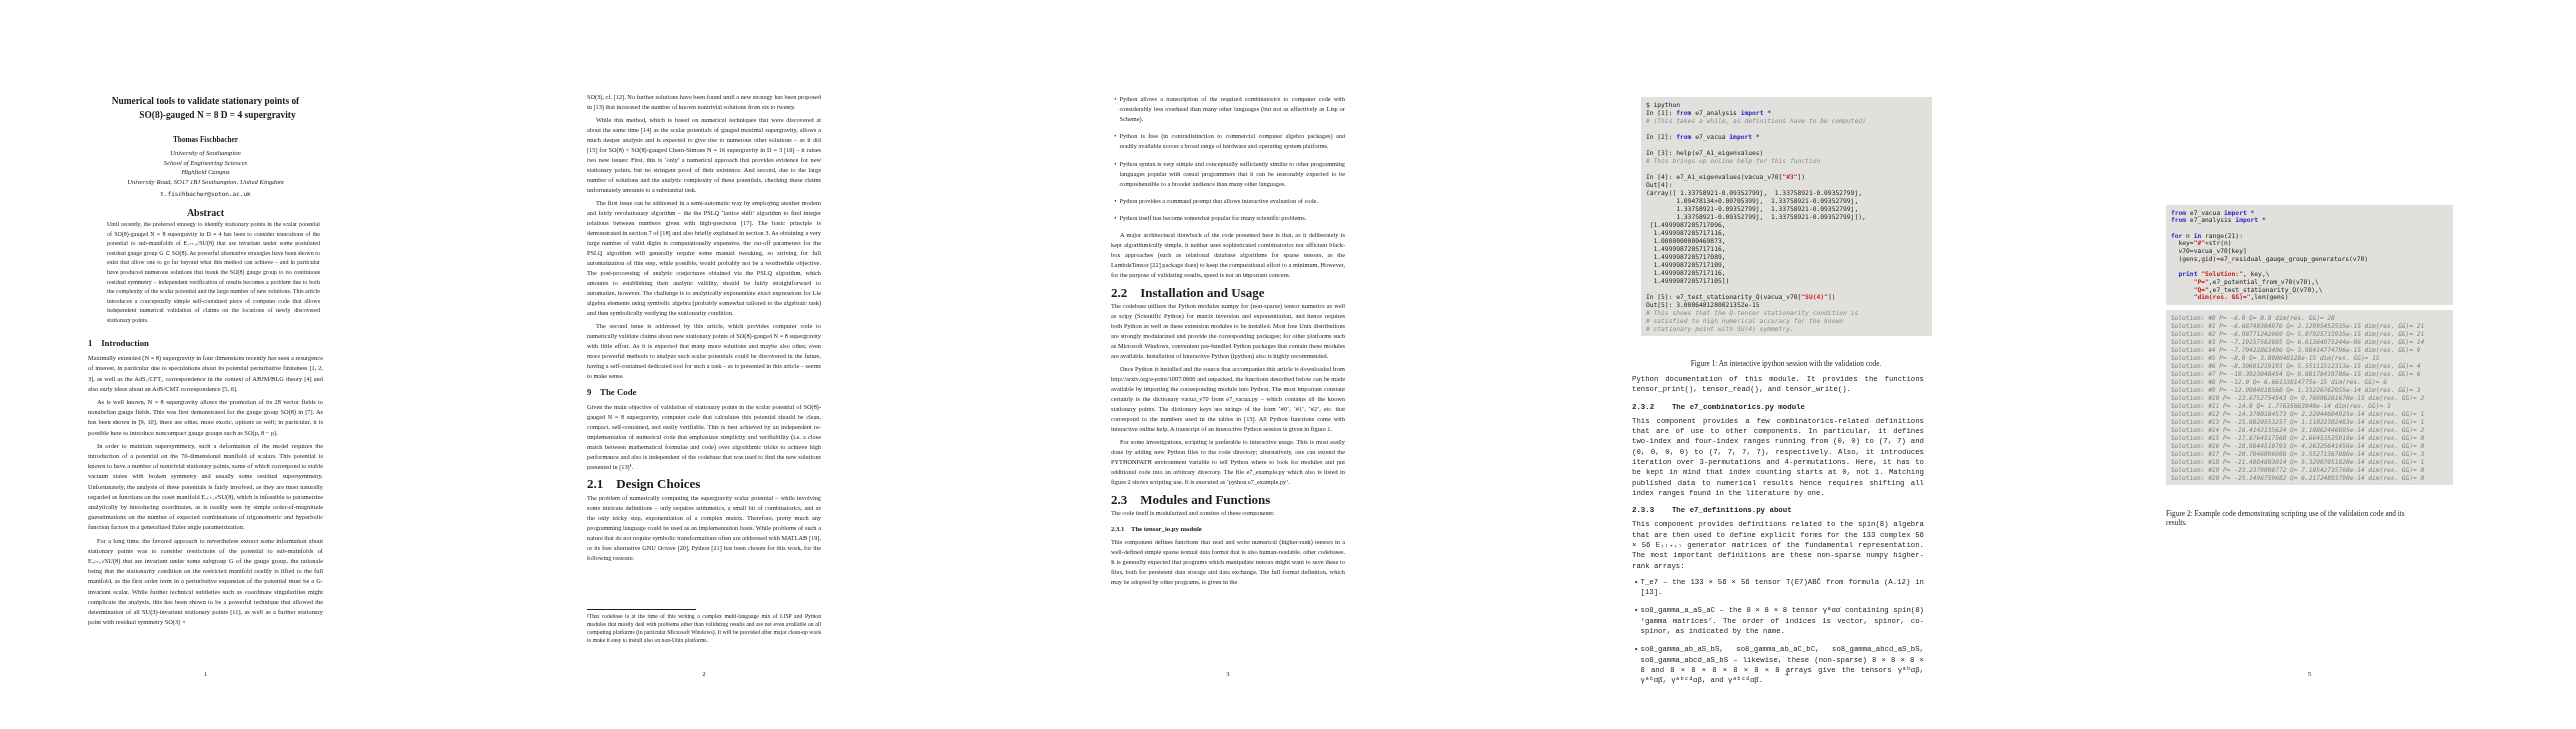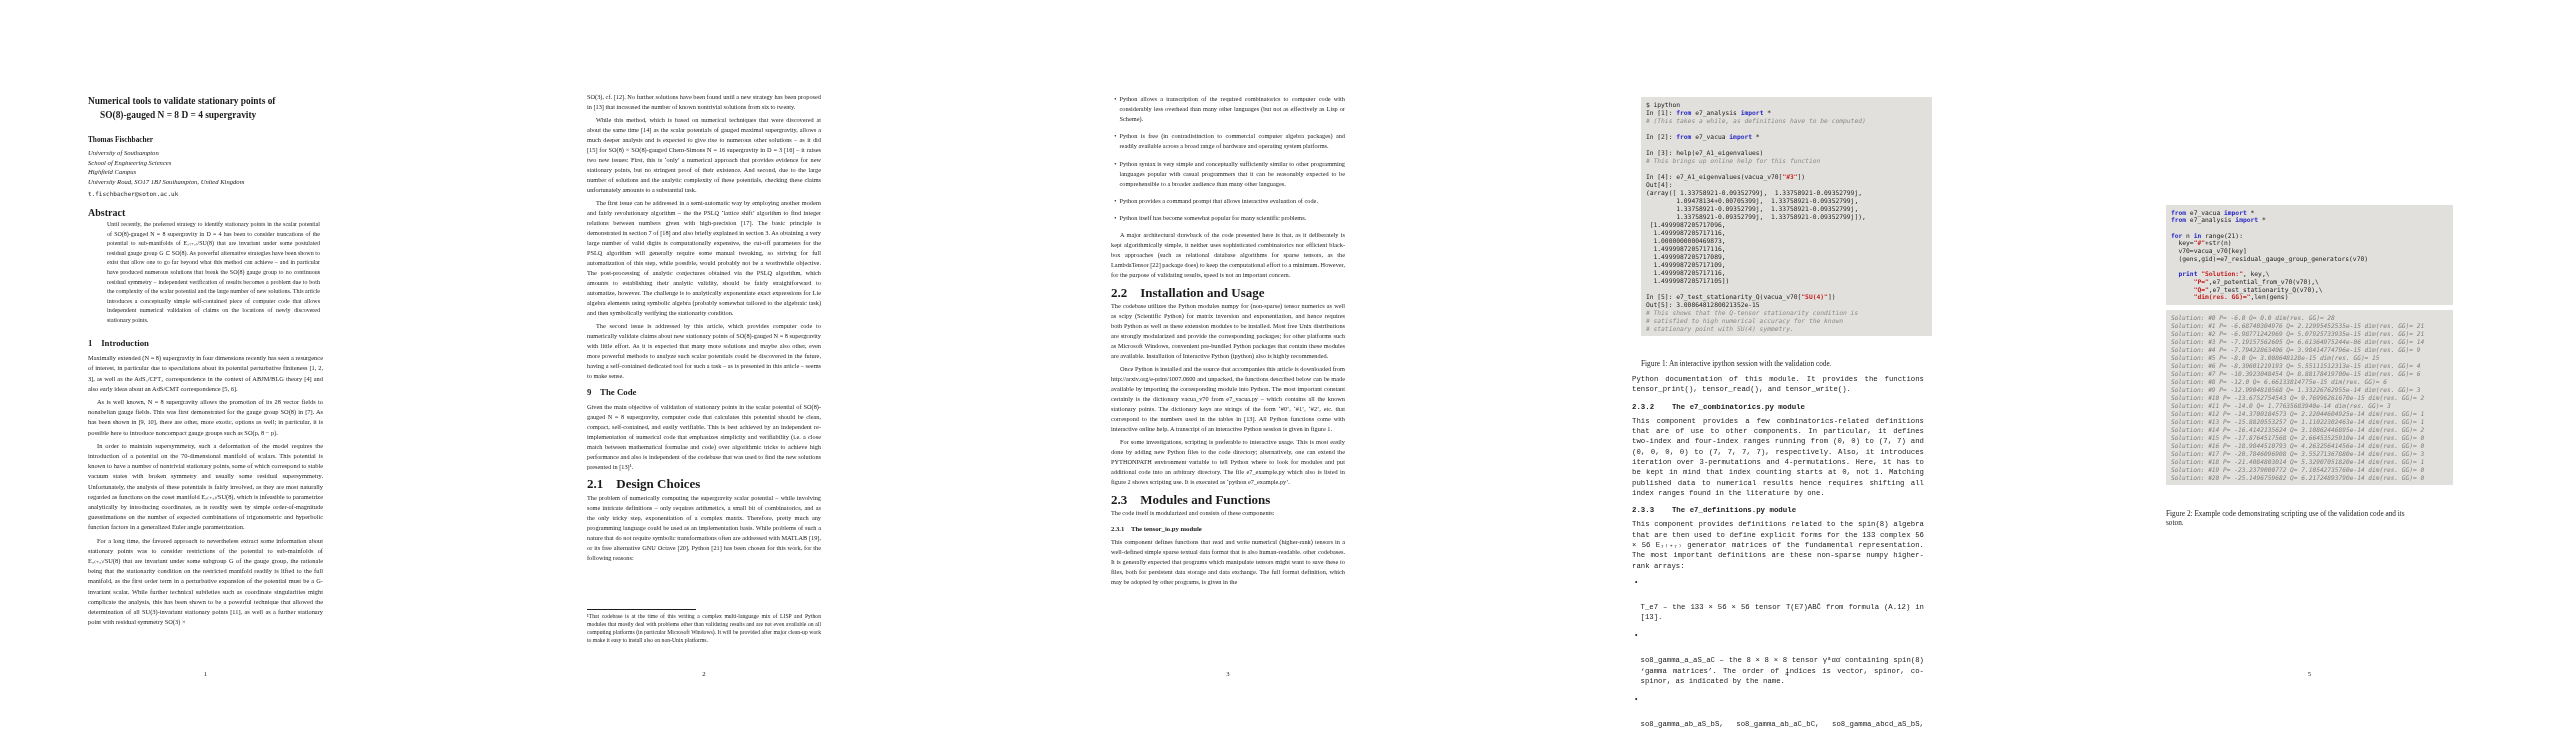--- a/index.html
+++ b/index.html
@@ -1,20 +1,20 @@
 <!DOCTYPE html>
 <html style="font-size:9.7px"><head>
 <meta charset="utf-8">
 <style>
   html,body{margin:0;padding:0;background:#ffffff;}
   body{width:2576px;height:729px;overflow:hidden;position:relative;
        font-family:"Liberation Serif","DejaVu Serif","DejaVu Sans",serif;color:#1b1b1b;}
   .page{position:absolute;top:0;width:515px;height:729px;background:#ffffff;}
   .abs{position:absolute;}
-  .center{}
+  .center{text-align:center;}
   .just{text-align:justify;}
   .mono{font-family:"DejaVu Sans Mono","Liberation Mono",monospace;}
 
   
   #stamp{position:absolute;left:0px;top:78px;width:27px;height:304px;}
   #stamp span{display:block;writing-mode:vertical-rl;transform:rotate(180deg);
     font-family:"Liberation Sans","DejaVu Sans",sans-serif;font-size:11.5px;
     letter-spacing:0.9px;color:#1f1f1f;white-space:pre;}
 
   
@@ -34,21 +34,21 @@
   .sec{white-space:pre;font-weight:bold;}
   .sec1sz{font-size:8.8px;margin:6px 0 4.9px 0;}
   .sec2sz{font-size:13px;margin:7.3px 0 3.6px 0;}
   .sec3sz{font-size:6.7px;margin:6px 0 3px 0;}
   .sec3szB{font-size:7.4px;margin:7.3px 0 3.6px 0;}
 
   .bullets .bi{display:flex;margin:0 0 7.3px 0;}
   .bullets .dot{width:8.5px;flex:0 0 8.5px;text-align:center;}
   .bullets .bt{flex:1;text-align:justify;}
   .bullets4 .bi{margin:0 0 8px 0;}
-  .bullets4 .bt{font-family:inherit;margin-top:25px;}
+  .bullets4 .bt{font-family:inherit;}
 
   .pagenum{position:absolute;font-size:6.7px;text-align:center;}
 
   
   .codebox{background:#e2e0dc;padding:3.6px 4.9px;}
   .cl{white-space:pre;font-family:"DejaVu Sans Mono","Liberation Mono",monospace;
       font-size:6.3px;line-height:8px;color:#1b1b1b;}
   .c-b{color:#2a2ac8;font-weight:bold;}
   .c-r{color:#c41e1e;font-weight:bold;}
   .c-g{color:#8b8b8b;font-style:italic;}
@@ -177,21 +177,21 @@
       <div class="cl"><span class="c-g"># This shows that the Q-tensor stationarity condition is</span></div>
       <div class="cl"><span class="c-g"># satisfied to high numerical accuracy for the known</span></div>
       <div class="cl"><span class="c-g"># stationary point with SU(4) symmetry.</span></div>
     </div>
   <div class="abs center caption" style="left:95px;top:359px;width:290px;">Figure 1: An interactive ipython session with the validation code.</div>
 
   <div class="col body4" style="left:86px;top:374px;width:292px;font-family:Liberation Mono, monospace;">
     <p class="just">Python documentation of this module. It provides the functions tensor_print(), tensor_read(), and tensor_write().</p>
     <div class="sec sec3szB">2.3.2    The e7_combinatorics.py module</div>
     <p class="just">This component provides a few combinatorics-related definitions that are of use to other components. In particular, it defines two-index and four-index ranges running from (0, 0) to (7, 7) and (0, 0, 0, 0) to (7, 7, 7, 7), respectively. Also, it introduces iteration over 3-permutations and 4-permutations. Here, it has to be kept in mind that index counting starts at 0, not 1. Matching published data to numerical results hence requires shifting all index ranges found in the literature by one.</p>
-    <div class="sec sec3szB">2.3.3    The e7_definitions.py module</div>
+    <div class="sec sec3szB">2.3.3    The e7_definitions.py about</div>
     <p class="just">This component provides definitions related to the spin(8) algebra that are then used to define explicit forms for the 133 complex 56 × 56 E₇₍₊₇₎ generator matrices of the fundamental representation. The most important definitions are these non-sparse numpy higher-rank arrays:</p>
     <div class="bullets bullets4" style="margin-top:6px;">
       <div class="bi">
         <span class="dot">•</span>
         <span class="bt">T_e7 – the 133 × 56 × 56 tensor T(E7)ABC̄ from formula (A.12) in [13].</span>
         </div>
       <div class="bi">
         <span class="dot">•</span>
         <span class="bt">so8_gamma_a_aS_aC – the 8 × 8 × 8 tensor γᵃαα̇ containing spin(8) ‘gamma matrices’. The order of indices is vector, spinor, co-spinor, as indicated by the name.</span>
         </div>
@@ -237,17 +237,17 @@
 Solution: #14 P= -16.4142135624 Q= 3.10862446895e-14 dim(res. GG)= 2
 Solution: #15 P= -17.8764517568 Q= 2.66453525910e-14 dim(res. GG)= 0
 Solution: #16 P= -18.9844510793 Q= 4.26325641456e-14 dim(res. GG)= 0
 Solution: #17 P= -20.7846096908 Q= 3.55271367880e-14 dim(res. GG)= 3
 Solution: #18 P= -21.4084803014 Q= 5.32907051820e-14 dim(res. GG)= 1
 Solution: #19 P= -23.2379000772 Q= 7.10542735760e-14 dim(res. GG)= 0
 Solution: #20 P= -25.1496759682 Q= 6.21724893790e-14 dim(res. GG)= 0</pre>
   </div>
   <div class="abs caption" style="left:105px;top:509px;width:287px;">
     <div>Figure 2: Example code demonstrating scripting use of the validation code and its</div>
-    <div>soton.</div>
+    <div>results.</div>
   </div>
   <div class="pagenum" style="left:105px;top:670px;width:287px;">5</div>
 </div>
 
 
 </body></html>

